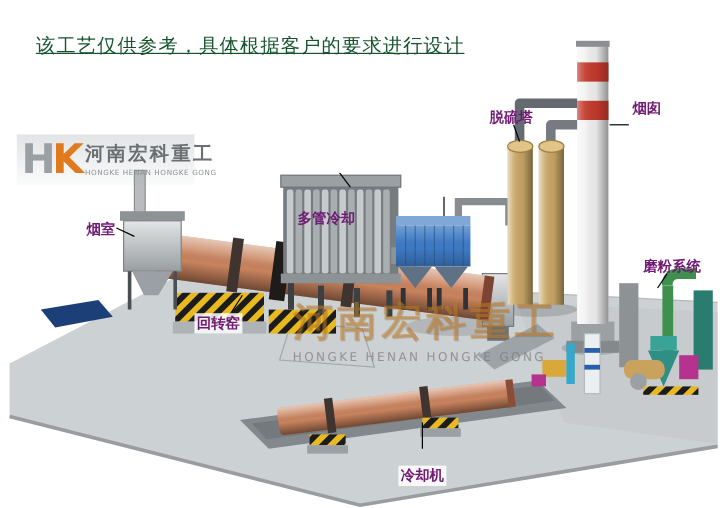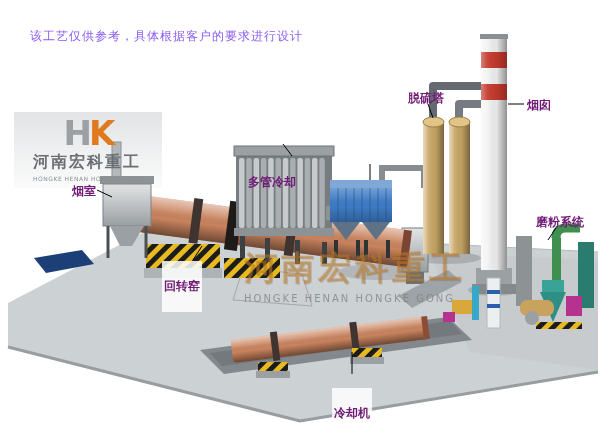--- a/index.html
+++ b/index.html
@@ -1,36 +1,36 @@
 <!DOCTYPE html>
 <html style="--kiln: #c9835e; --dust: #3d7ac4; --tower: #c9a766; --band: #c2392c; --platform: #ccd1d3; --hazard: #e8ba1f;"><head>
 <meta charset="utf-8">
 <style>
   html,body{margin:0;padding:0;background:#fff;}
   .stage{position:relative;width:600px;height:423px;background:#ffffff;overflow:hidden;
          font-family:"DejaVu Sans","Liberation Sans",sans-serif;}
   .stage svg{position:absolute;left:0;top:0;}
-  .disclaimer{position:absolute;left:30px;top:28px;font-size:12px;color:#8b5cf6;letter-spacing:1px;}
+  .disclaimer{position:absolute;left:30px;top:28px;font-size:16px;color:#14532d;letter-spacing:1px;text-decoration:underline;}
   
   .logo{position:absolute;left:14px;top:112px;width:140px;display:flex;align-items:center;gap:4px;
-        padding:6px 4px;background:linear-gradient(180deg,rgba(150,156,160,.28),rgba(150,156,160,.04));flex-direction:column;}
+        padding:6px 4px;background:linear-gradient(180deg,rgba(150,156,160,.28),rgba(150,156,160,.04));}
   .logo .mono{font-size:34px;font-weight:bold;line-height:30px;letter-spacing:-3px;}
   .logo .mono .h{color:#9aa0a4;}
   .logo .mono .k{color:#e07a1e;}
   .logo .names{display:flex;flex-direction:column;}
   .logo .cn{font-size:16px;font-weight:bold;color:#6a6f73;letter-spacing:2px;white-space:nowrap;}
   .logo .en{font-size:6px;color:#8a9094;letter-spacing:.5px;white-space:nowrap;margin-top:2px;}
   
   .wm{position:absolute;left:244px;top:246px;pointer-events:none;}
   .wm .cn{font-size:33px;font-weight:bold;color:rgba(195,125,40,.5);letter-spacing:4px;white-space:nowrap;
           text-shadow:1px 1px 0 rgba(110,80,40,.25);}
   .wm .en{font-size:10px;color:rgba(125,125,125,.75);letter-spacing:2px;white-space:nowrap;margin-top:2px;}
   
   .label{position:absolute;font-size:12px;font-weight:700;color:#701a75;white-space:nowrap;}
-  .chip{background:rgba(255,255,255,.85);padding:17px 2px;}
+  .chip{background:rgba(255,255,255,.85);padding:0 2px;}
 </style>
 </head>
 <body>
 
 <div class="stage">
 
   <svg width="600" height="423" viewBox="0 0 600 423">
     <defs>
       <linearGradient id="cylV" x1="0" y1="0" x2="0" y2="1">
         <stop offset="0" stop-color="#ffffff" stop-opacity=".55"></stop>
@@ -237,18 +237,18 @@
   </div>
 
   <div class="wm">
     <div class="cn">河南宏科重工</div>
     <div class="en">HONGKE HENAN HONGKE GONG</div>
   </div>
 
   <div class="label" style="left:72px;top:183px;text-align:center;">烟室</div>
   <div class="label" style="left:248px;top:130px;margin-top:44px;">多管冷却</div>
   <div class="label" style="left:408px;top:90px;">脱硫塔</div>
-  <div class="label" style="left:527px;top:97px;">烟囱</div>
+  <div class="label" style="left:527px;top:82px;">烟囱</div>
   <div class="label" style="left:536px;top:214px;">磨粉系统</div>
   <div class="label chip" style="left:162px;top:261px;">回转窑</div>
   <div class="label chip" style="left:332px;top:388px;">冷却机</div>
 
 </div>
 
 </body></html>

